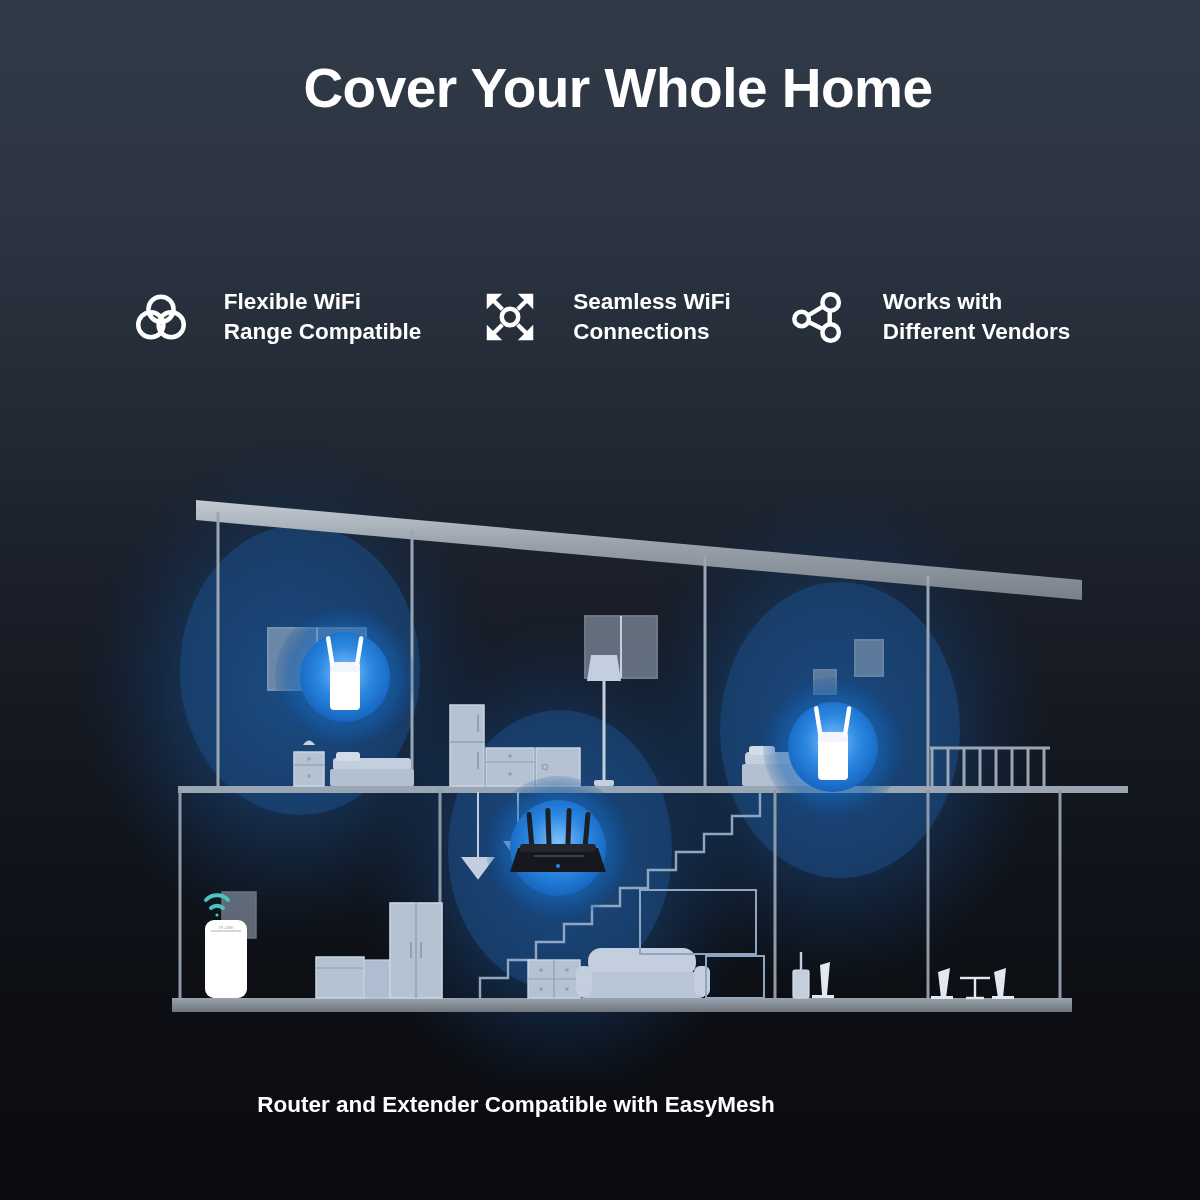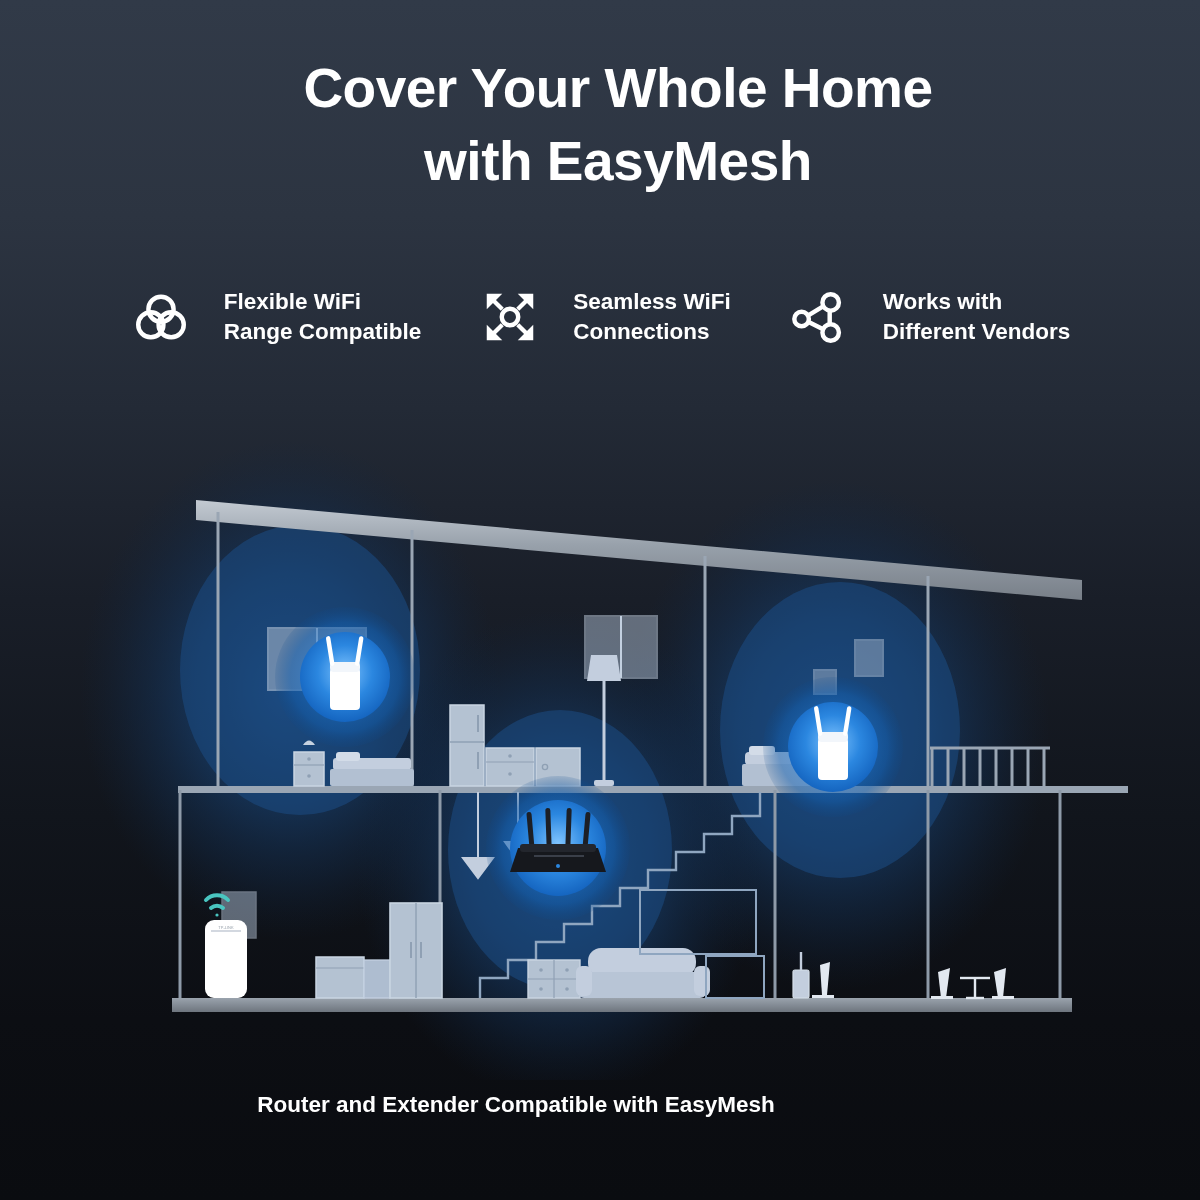--- a/index.html
+++ b/index.html
@@ -52,21 +52,20 @@
     font-size:22.5px; font-weight:bold;
   }
 </style>
 </head>
 <body>
 
 <div id="stage">
 
   <div id="title">
     <span class="l1">Cover Your Whole Home</span>
-    <span class="l2">with EasyMesh</span>
   </div>
 
   <div id="features">
 
     <div class="feature">
       <span class="ficon">
         <svg viewBox="0 0 64 64" width="62" height="62">
           <g fill="none" stroke="#ffffff" stroke-width="4.6">
             <circle cx="32" cy="24" r="13"></circle>
             <circle cx="21.5" cy="40" r="13"></circle>

